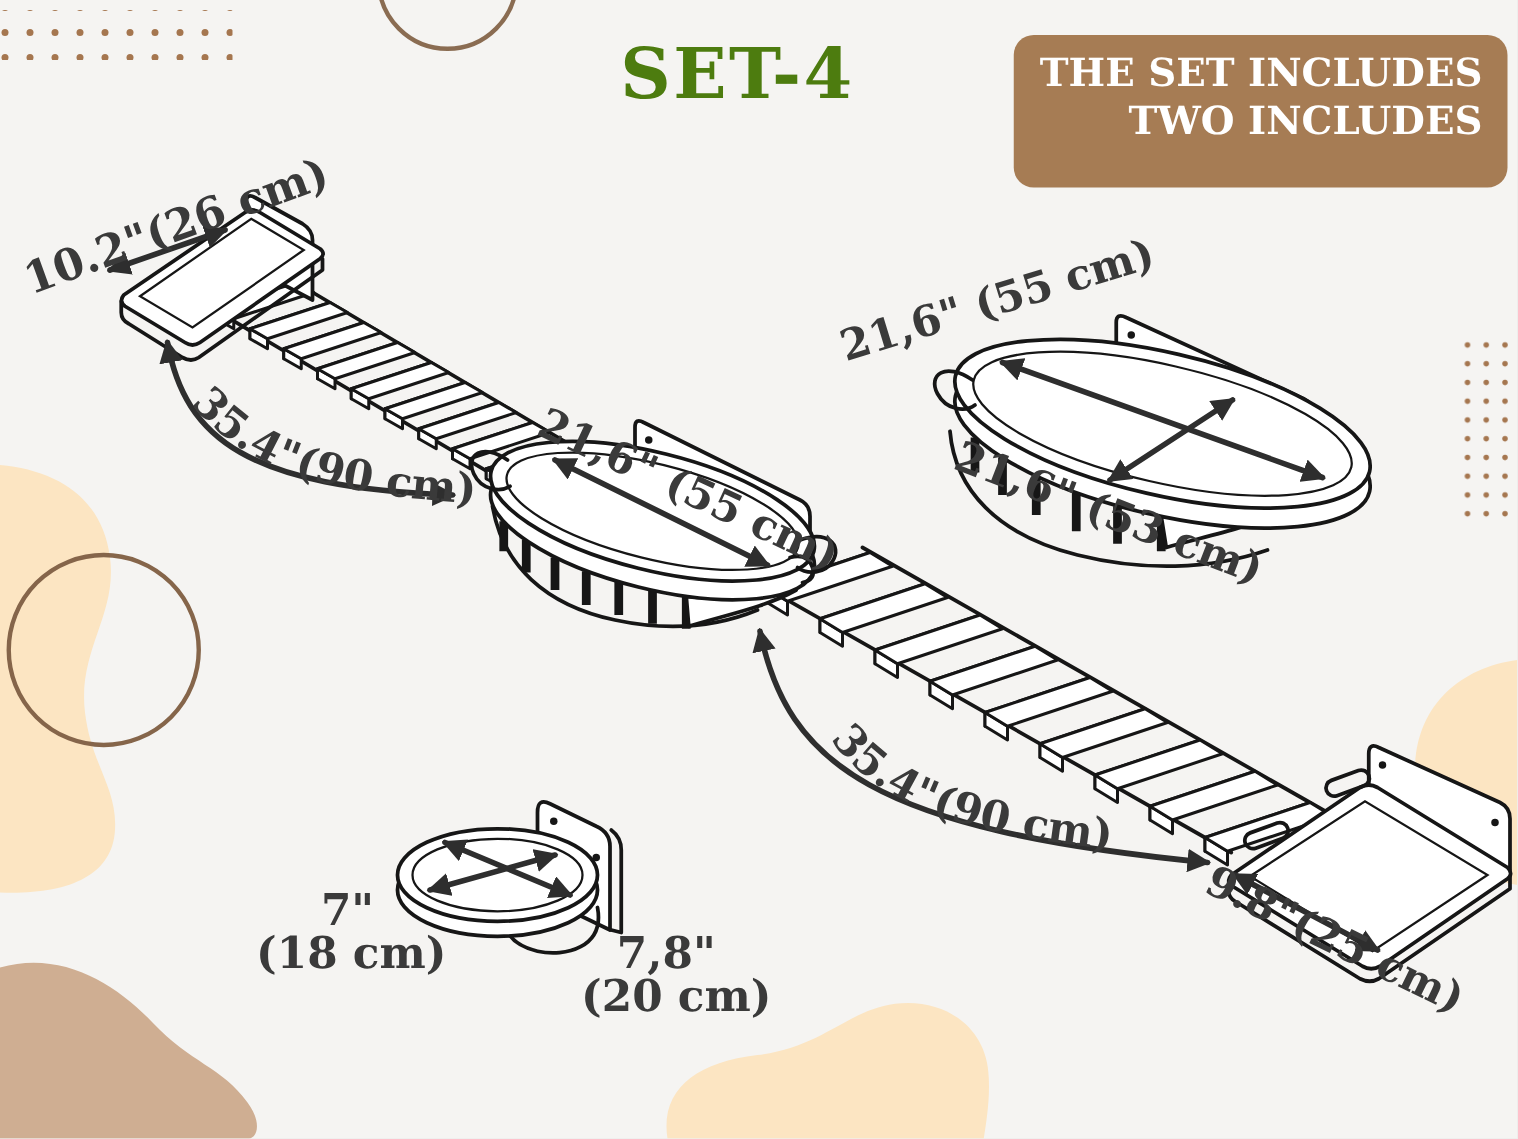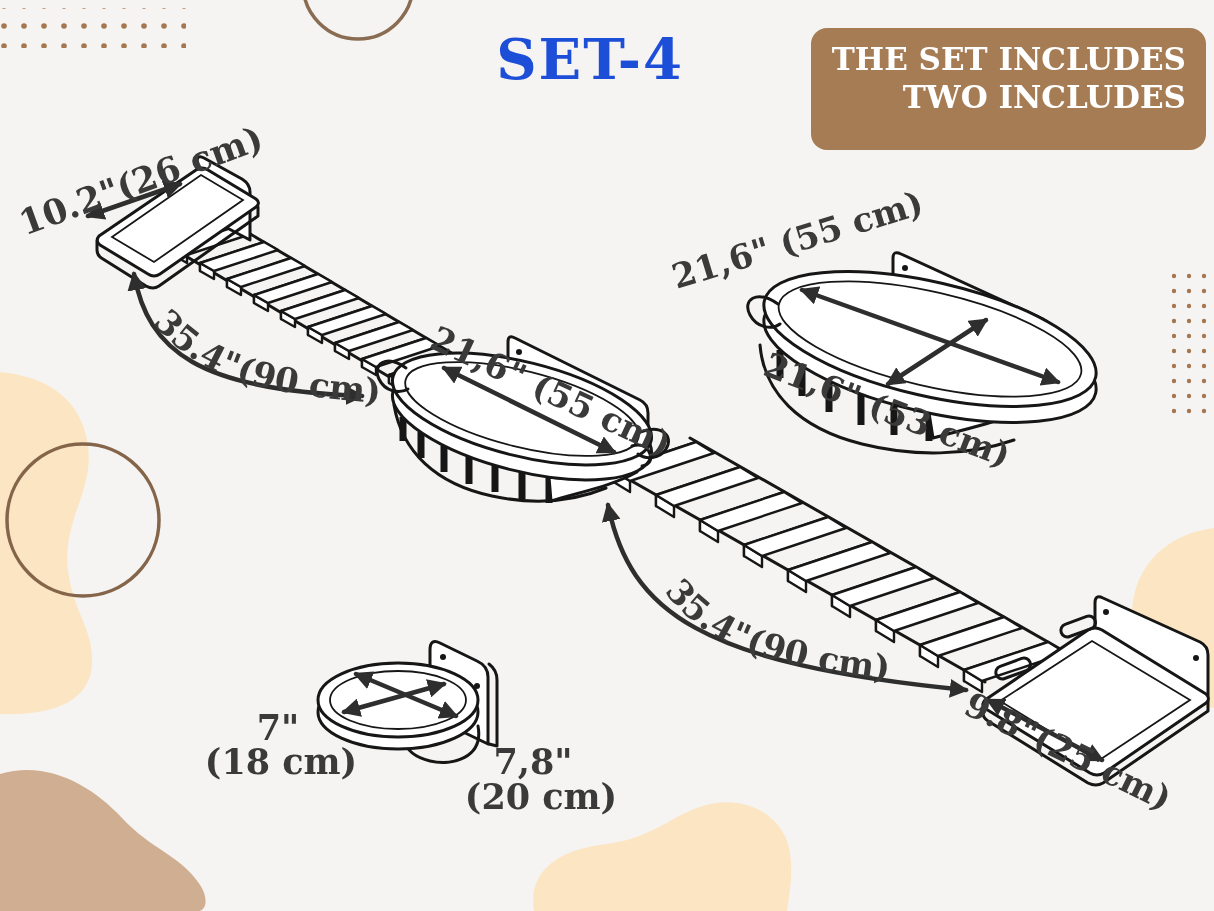--- a/index.html
+++ b/index.html
@@ -1,19 +1,19 @@
 <!DOCTYPE html>
 <html><head>
 <meta charset="utf-8">
 <style>
   html,body { margin:0; padding:0; background:#e8e8e8; }
   .page { position:relative; width:1214px; height:911px; background:#f5f4f2;
           overflow:hidden; font-family:"DejaVu Serif", serif; }
   .title { position:absolute; left:400px; top:26px; width:380px; text-align:center;
-           font-size:56px; font-weight:bold; color:#1d4ed8; letter-spacing:2px; }
+           font-size:56px; font-weight:bold; color:#4d7c0f; letter-spacing:2px; }
   .badge { position:absolute; left:811px; top:28px; width:395px; height:122px;
            background:#a67c54; border-radius:16px; box-sizing:border-box;
            padding:12px 20px 0 0; text-align:right; color:#ffffff;
            font-weight:bold; font-size:31px; line-height:38px; }
   svg.scene { position:absolute; left:0; top:0; }
   .ln  { fill:#ffffff; stroke:#161616; stroke-width:3; stroke-linejoin:round; stroke-linecap:round; }
   .ln2 { fill:none; stroke:#161616; stroke-width:3; stroke-linejoin:round; stroke-linecap:round; }
   .lnt { fill:none; stroke:#161616; stroke-width:1.8; }
   .pl  { fill:#ffffff; stroke:#161616; stroke-width:2.4; stroke-linejoin:round; }
   .post{ stroke:#161616; stroke-width:7; }

